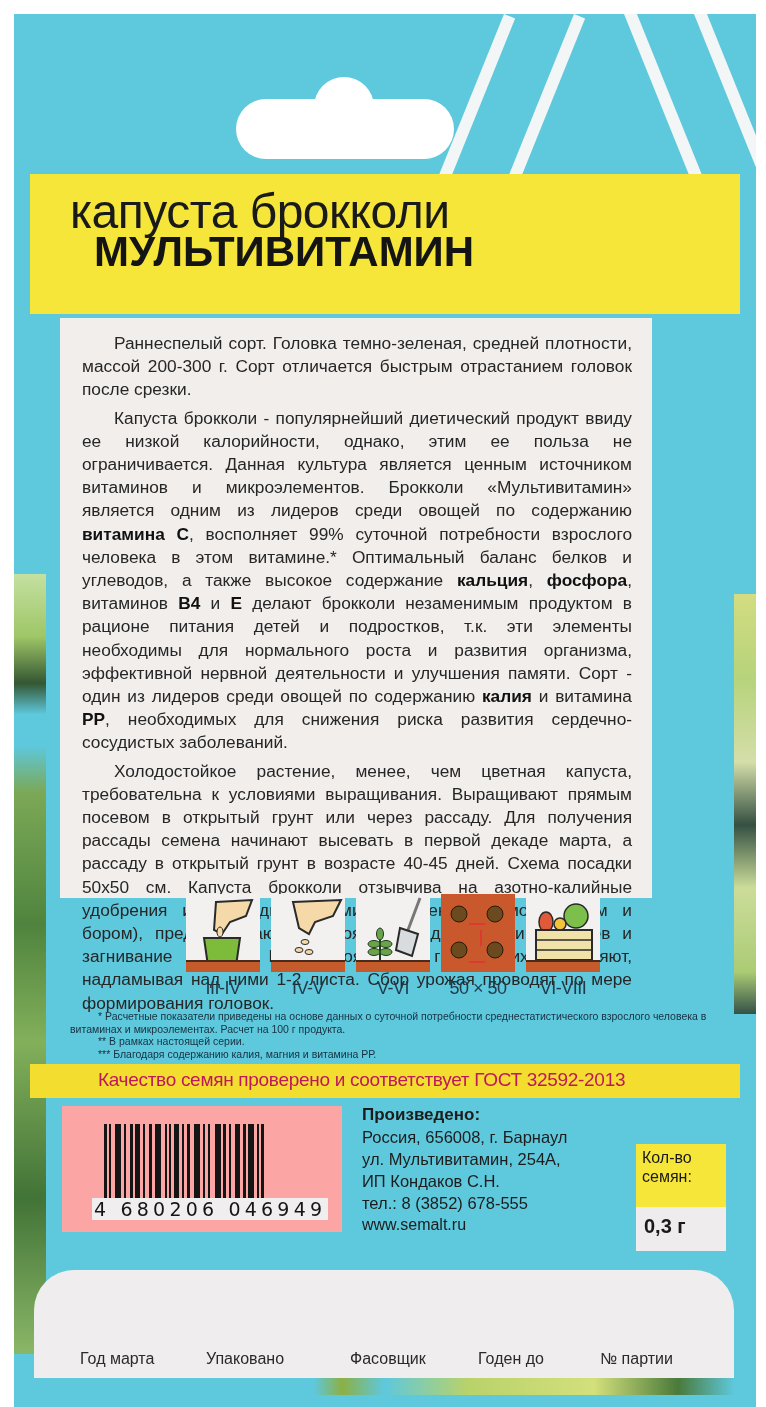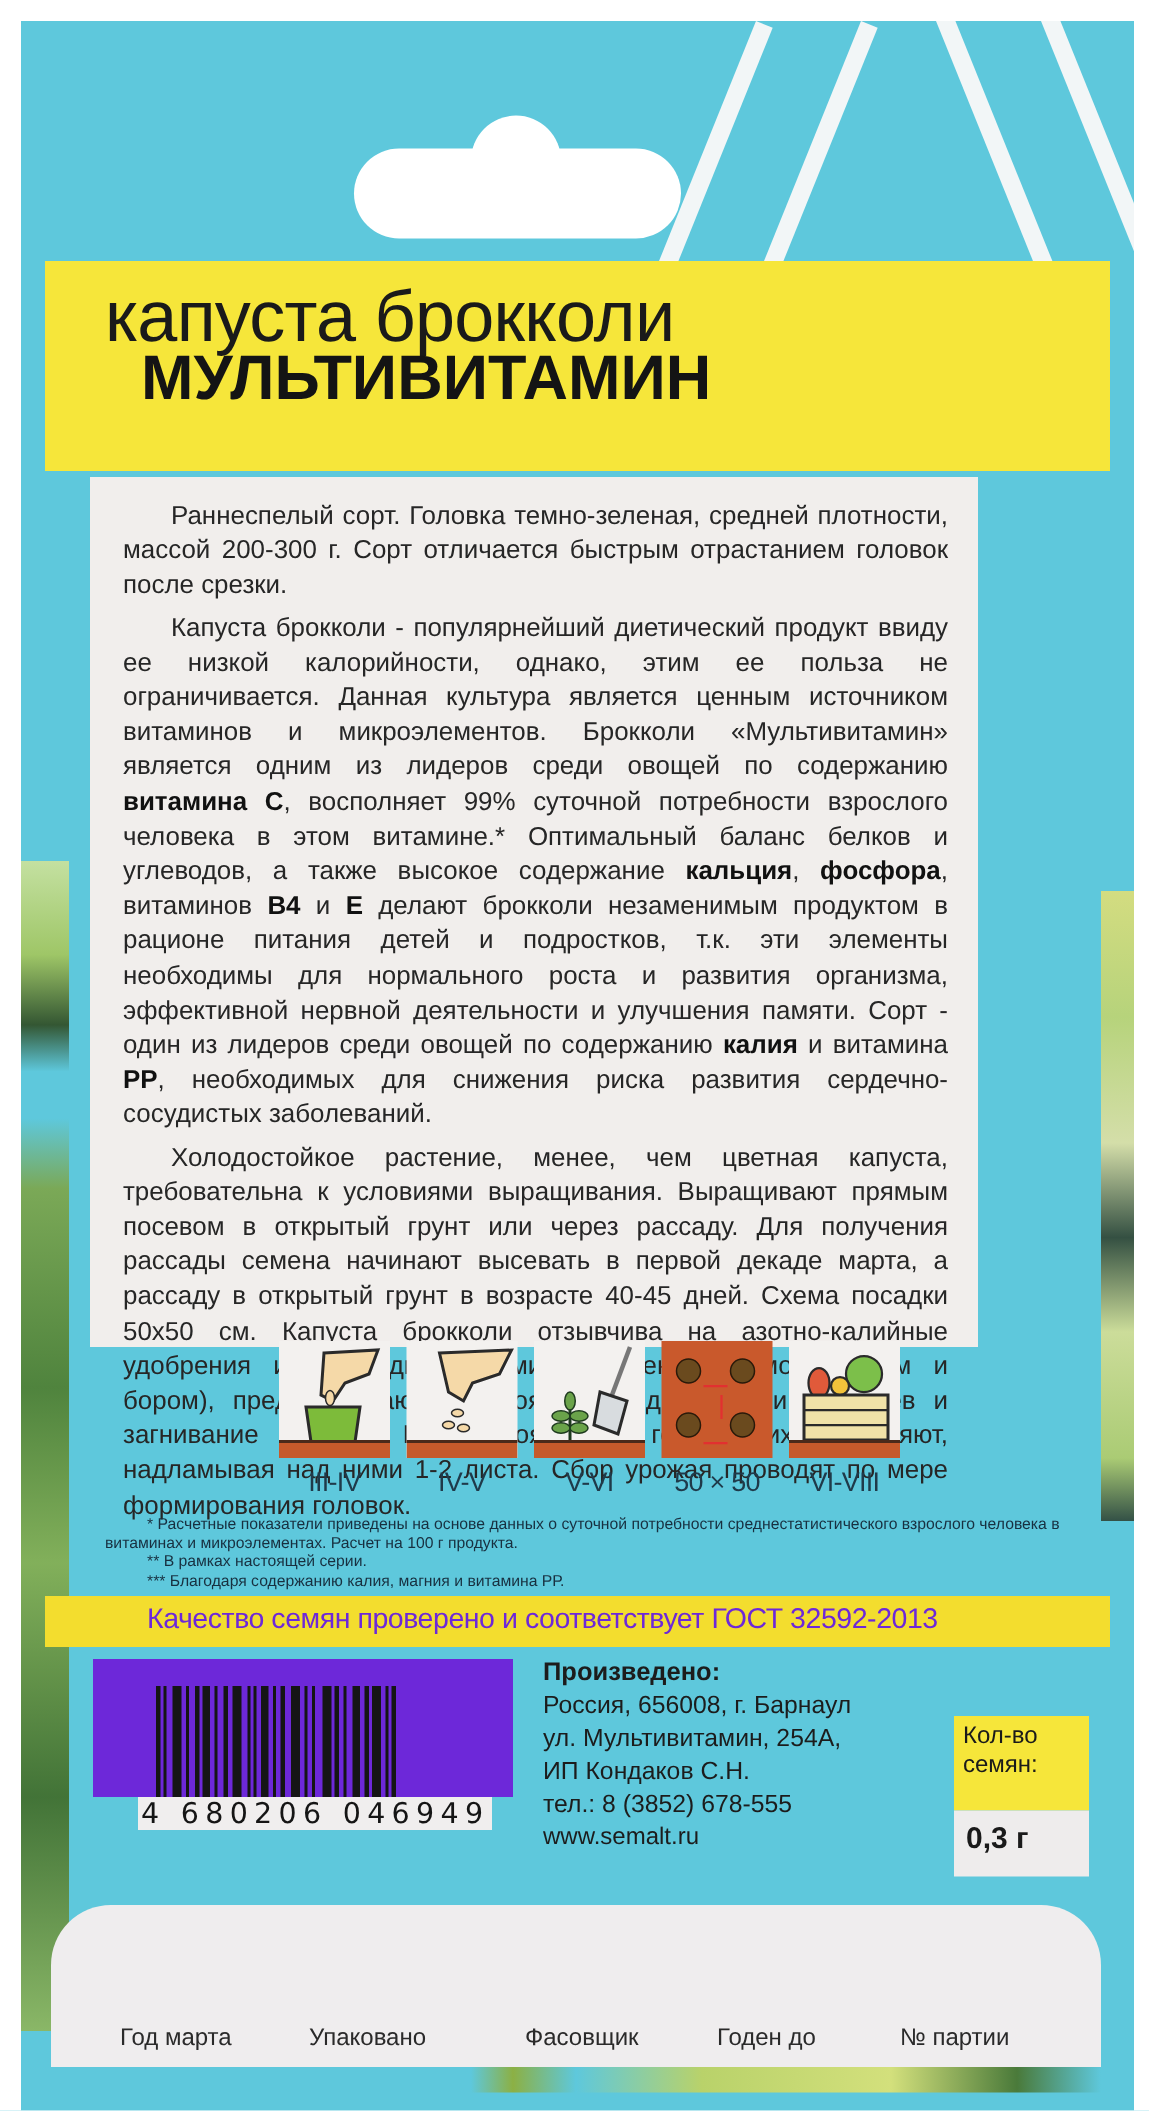--- a/index.html
+++ b/index.html
@@ -69,24 +69,24 @@
     position: absolute; left: 46px; top: 1005px; width: 680px;
     font-size: 10.5px; line-height: 12.5px; color: #183040;
   }
   .footnotes .fn1 { text-indent: 28px; }
   .footnotes .ind { padding-left: 28px; }
 
   .gost-band {
     position: absolute; left: 16px; top: 1060px; width: 710px; height: 34px;
     background: #f3dd2e;
   }
-  .gost-text { position: absolute; left: 68px; top: 5px; font-size: 19px; color: #6d28d9; letter-spacing: -0.3px; }
+  .gost-text { position: absolute; left: 68px; top: 5px; font-size: 19px; color: #be185d; letter-spacing: -0.3px; }
 
   .barcode-box {
-    position: absolute; left: 48px; top: 1093px; width: 280px; height: 92px; background: #6d28d9;
+    position: absolute; left: 48px; top: 1093px; width: 280px; height: 126px; background: #fca5a5;
   }
   .bars { position: absolute; left: 42px; top: 18px; width: 212px; height: 80px; display: flex; align-items: stretch; }
   .bars span { display: block; height: 100%; background: #151515; }
   .barcode-num {
     position: absolute; left: 30px; top: 92px; font-size: 19px; letter-spacing: 4.2px; color: #151515;
     font-family: "DejaVu Sans", sans-serif; background: #f0eeee; padding: 0 2px;
   }
 
   .producer { position: absolute; left: 352px; top: 1102px; font-size: 16.5px; line-height: 22px; color: #1c1c1c; }
   .producer .hd { font-weight: 700; font-size: 17px; }

